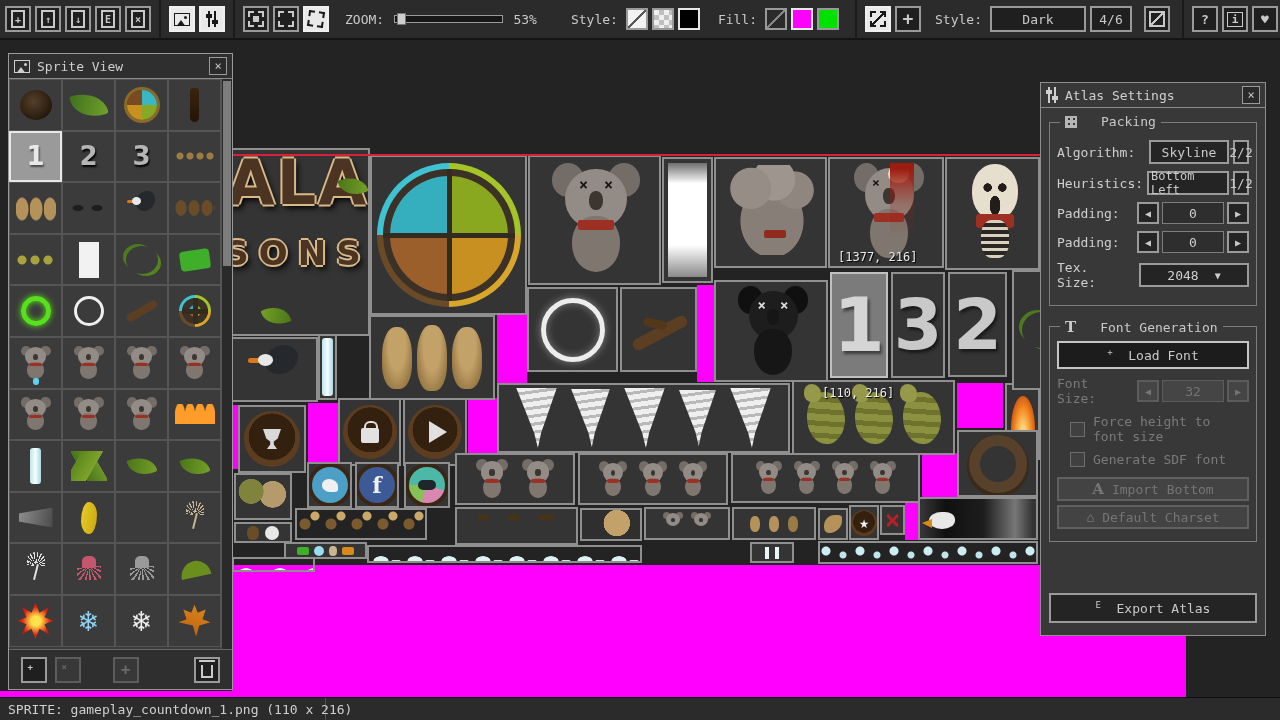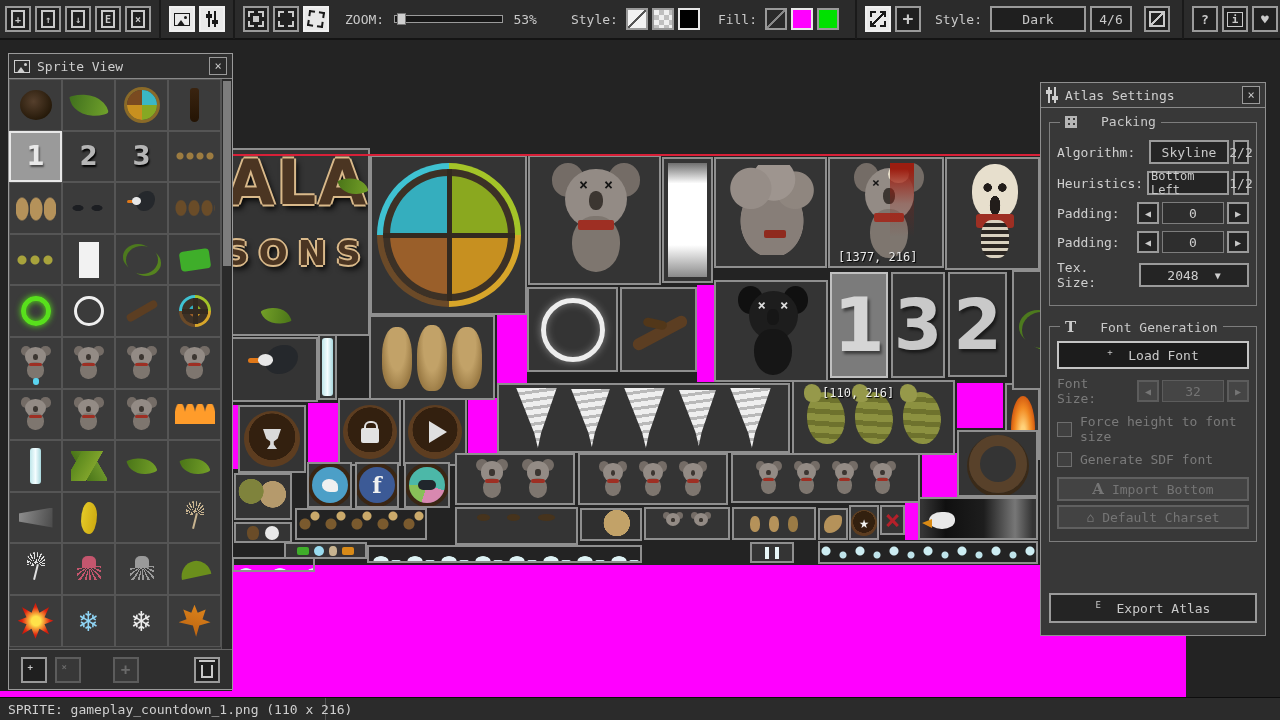--- a/index.html
+++ b/index.html
@@ -208,21 +208,21 @@
     align-items:center;justify-content:center;padding:0 6px}
   .abtn.wide{width:100%;margin:4px 0;gap:8px}
   .abtn.dis{border-color:#606060;color:#757575;background:#434343}
   .cnt{width:15px;flex:none}
   .stepper{display:flex;gap:3px}
   .stepbtn{width:22px;height:22px;border:2px solid #9a9a9a;background:#242424;color:#c9c9c9;
     display:flex;align-items:center;justify-content:center;font-size:10px}
   .stepval{width:62px;height:22px;border:1px solid #7d7d7d;background:#2e2e2e;display:flex;align-items:center;justify-content:center}
   .dis2{border-color:#5c5c5c!important;color:#757575!important;background:#454545!important}
   .lbl.dim{color:#7a7a7a}
-  .cbrow{display:flex;align-items:center;gap:8px;margin:8px 0;color:#7a7a7a}
+  .cbrow{display:flex;align-items:center;gap:8px;margin:8px 13px;color:#7a7a7a}
   .cb{width:15px;height:15px;border:1px solid #6e6e6e;background:#404040;flex:none}
   .ddown{width:110px;height:24px;border:2px solid #9a9a9a;background:#242424;display:flex;align-items:center;
     justify-content:center;gap:16px}
   .serif{font-family:"DejaVu Serif",serif;font-weight:bold}
   
   .status{position:absolute;left:0;top:697px;width:1280px;height:23px;background:#2b2b2b;
     border-top:1px solid #0d0d0d;display:flex;z-index:70;align-items:stretch}
   .scell{display:flex;align-items:center;padding:0 8px;border-right:1px solid #555;white-space:nowrap}
 </style>
 </head>

